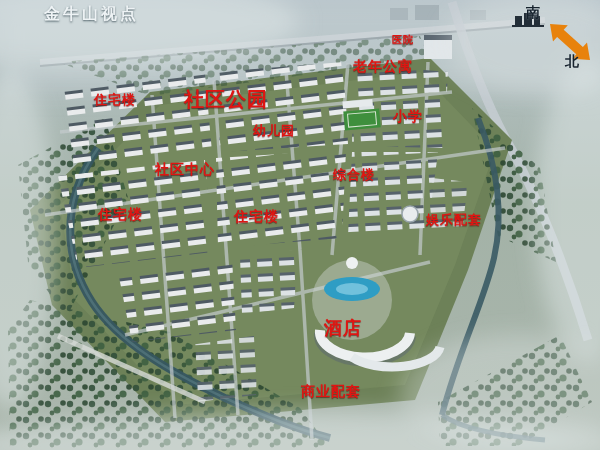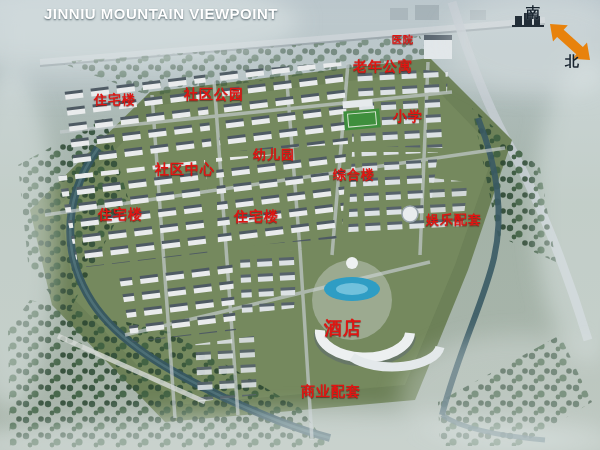--- a/index.html
+++ b/index.html
@@ -160,33 +160,33 @@
       <rect x="515" y="16" width="7" height="10"></rect>
       <rect x="524" y="13" width="8" height="13"></rect>
       <rect x="534" y="16" width="6" height="10"></rect>
       <rect x="512" y="25" width="32" height="2"></rect>
     </g>
 
     <polygon points="550,24 553,41.6 557.1,37.1 576.3,54.3 572.2,58.8 590,60 587,42.4 582.9,46.9 563.7,29.7 567.8,25.2" fill="#e8820c"></polygon>
   </svg>
 
   <div class="title-block">
-    <div class="title-en">JINNIU MOUNTAIN VIEWPOINT</div>
+    <div class="title-zh">金牛山视点</div>
   </div>
 
   <span class="compass-label" id="south">南</span>
   <span class="compass-label" id="north">北</span>
 
   <div id="label-layer">
       <span class="map-label" style="left: 392px; top: 33px; font-size: 10px;">医院</span>
       <span class="map-label" style="left: 353px; top: 58px; font-size: 14px;">老年公寓</span>
-      <span class="map-label" style="left: 184px; top: 86px; font-size: 14px;">社区公园</span>
+      <span class="map-label" style="left: 184px; top: 86px; font-size: 20px;">社区公园</span>
       <span class="map-label" style="left: 94px; top: 91px; font-size: 13px;">住宅楼</span>
       <span class="map-label" style="left: 345px; top: 108px; font-size: 14px; padding-left: 48px;">小学</span>
-      <span class="map-label" style="left: 253px; top: 122px; font-size: 13px; margin-top: 24px;">幼儿园</span>
+      <span class="map-label" style="left: 253px; top: 122px; font-size: 13px;">幼儿园</span>
       <span class="map-label" style="left: 155px; top: 161px; font-size: 14px;">社区中心</span>
       <span class="map-label" style="left: 333px; top: 166px; font-size: 13px; text-align: right;">综合楼</span>
       <span class="map-label" style="left: 98px; top: 206px; font-size: 14px;">住宅楼</span>
       <span class="map-label" style="left: 234px; top: 208px; font-size: 14px;">住宅楼</span>
       <span class="map-label" style="left: 426px; top: 211px; font-size: 13px;">娱乐配套</span>
       <span class="map-label" style="left: 324px; top: 316px; font-size: 18px;">酒店</span>
       <span class="map-label" style="left: 301px; top: 383px; font-size: 14px;">商业配套</span>
     </div>
 
 </div>

